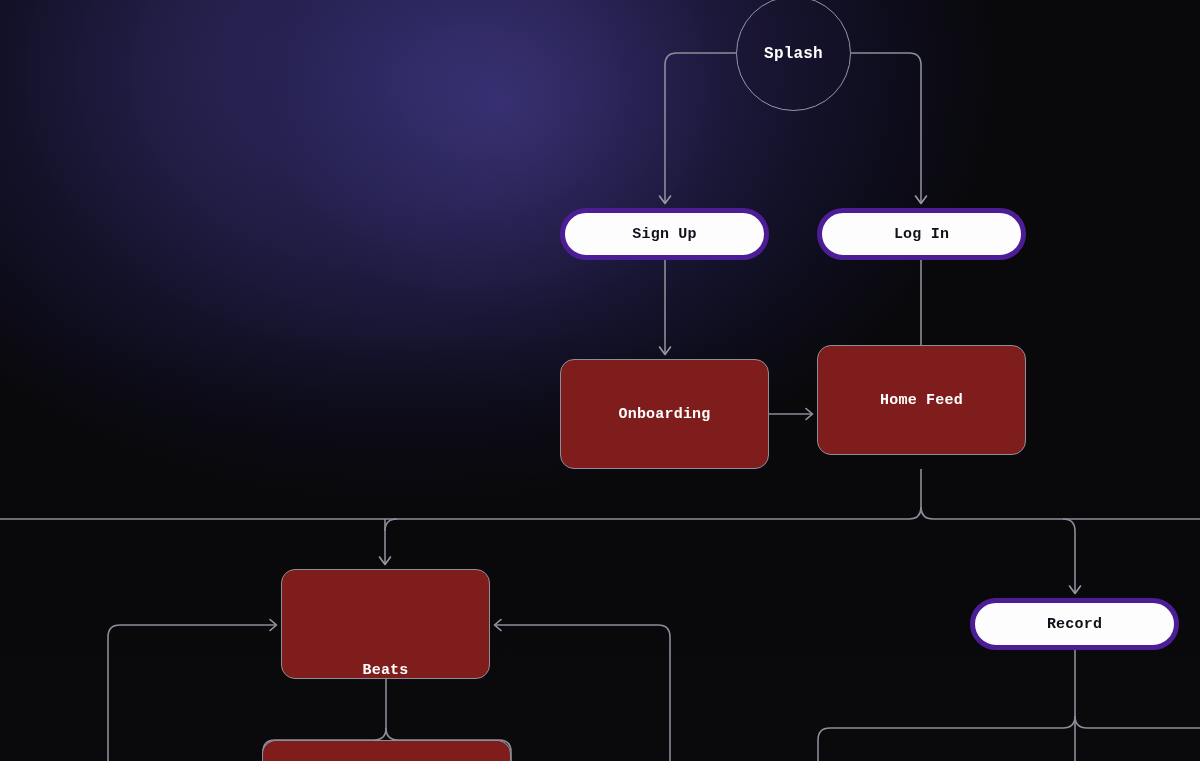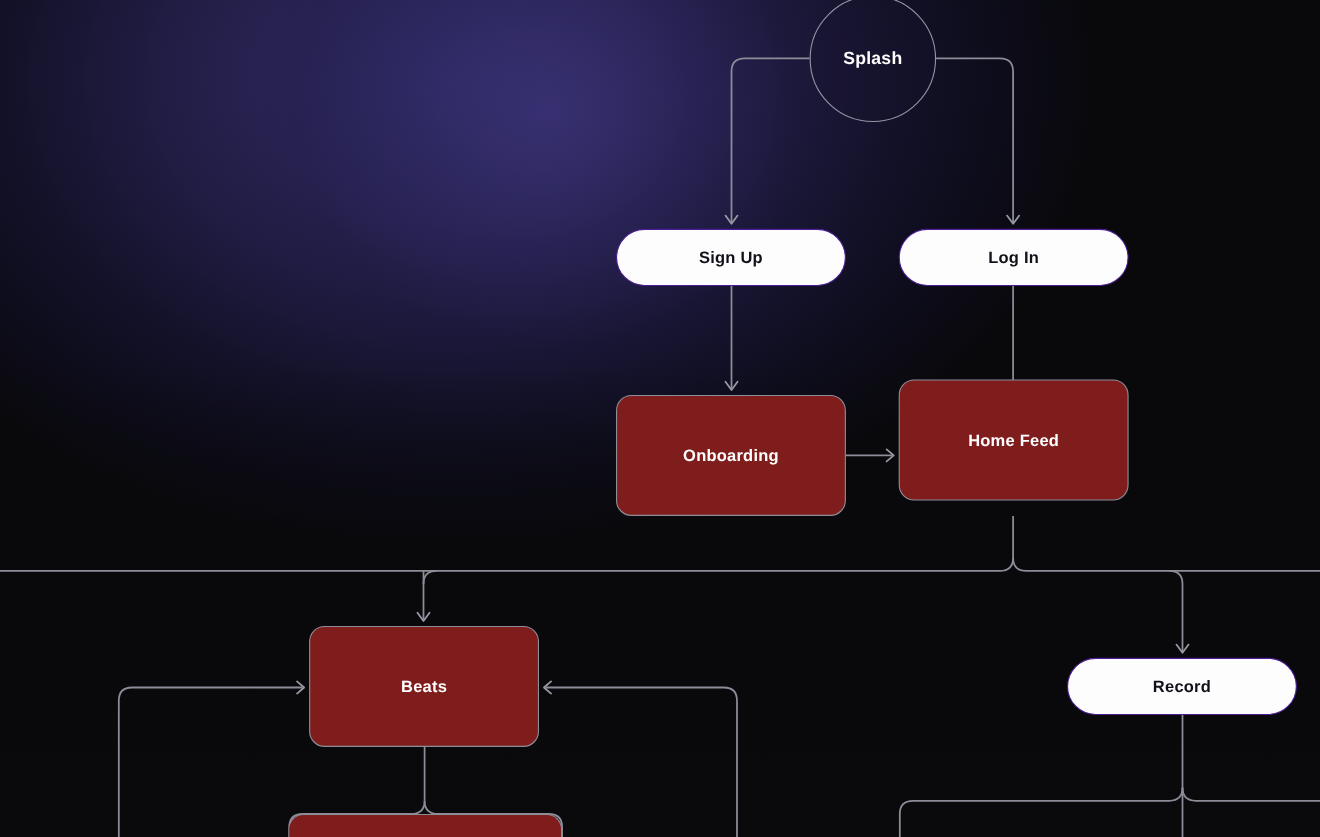--- a/index.html
+++ b/index.html
@@ -13,20 +13,21 @@
     height: 761px;
     overflow: hidden;
     font-family: "Liberation Sans", sans-serif;
   }
   #canvas {
     position: relative;
     width: 1200px;
     height: 761px;
     overflow: hidden;
     background-color: #09090c;
+    font-family: Liberation Mono, monospace;
   }
   
   .bg-base {
     position: absolute;
     inset: 0;
     background: #09090c;
   }
   .bg-glow {
     position: absolute;
     left: -180px;
@@ -115,21 +116,21 @@
   }
   .node-circle .node-label {
     color: #ffffff;
     font-size: 16px;
   }
 
   
   .node-pill {
     border-radius: 999px;
     background: #fdfdfd;
-    border: 1px solid #4c1d95;
+    border: 5px solid #4c1d95;
   }
   .node-pill .node-label {
     color: #121019;
     font-size: 15px;
     font-weight: 700;
   }
 
   
   .node-rect {
     border-radius: 14px;
@@ -214,21 +215,21 @@
   </div>
 
   <div class="node node-rect" style="left:560px; top:359px; width:209px; height:110px;">
     <span class="node-label">Onboarding</span>
   </div>
 
   <div class="node node-rect" style="left:817px; top:345px; width:209px; height:110px;">
     <span class="node-label">Home Feed</span>
   </div>
 
-  <div class="node node-rect" style="left:281px; top:569px; width:209px; height:110px;">
+  <div class="node node-rect" style="left:281px; top:569px; width:209px; height:110px;align-items:flex-end;">
     <span class="node-label">Beats</span>
   </div>
 
   <div class="node node-pill" style="left:970px; top:598px; width:209px; height:52px;">
     <span class="node-label">Record</span>
   </div>
 
   <div class="node node-rect partial" style="left:262px; top:740px; width:249px; height:24px;">
   </div>
 

